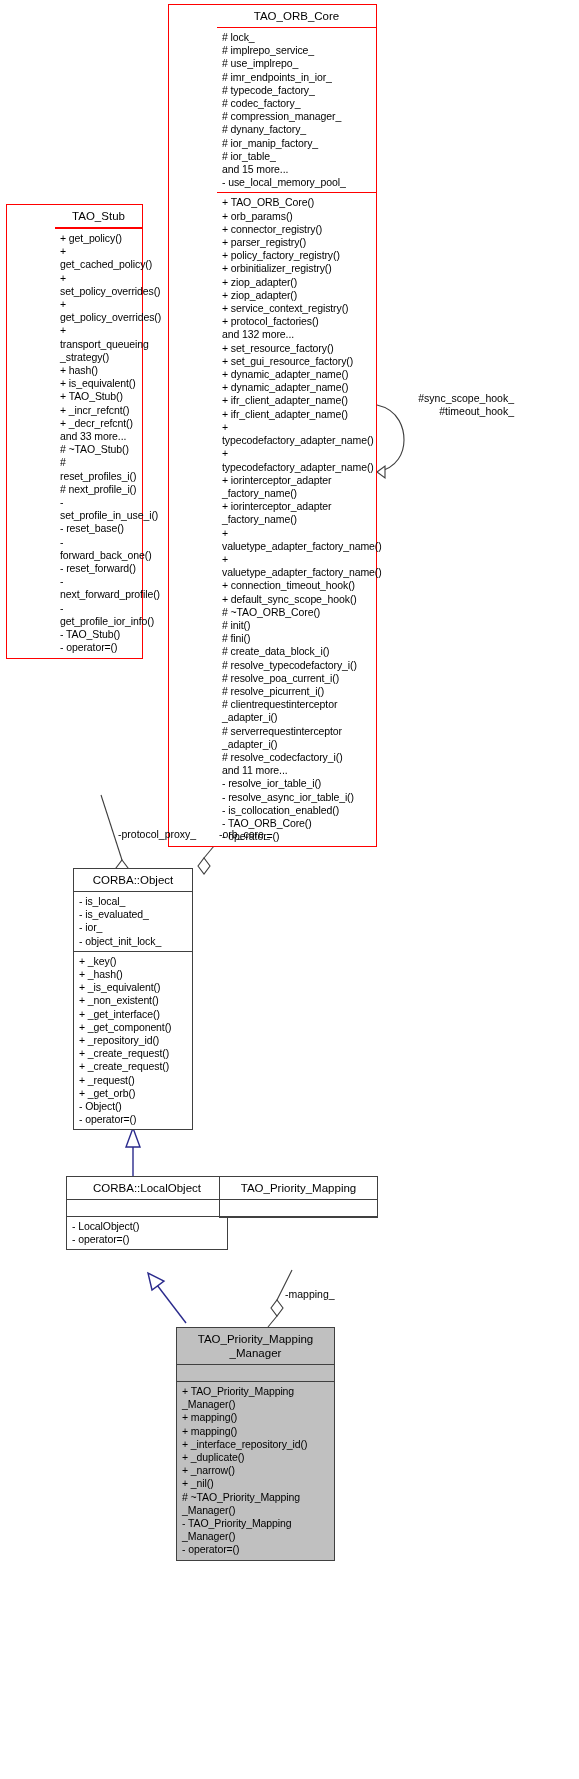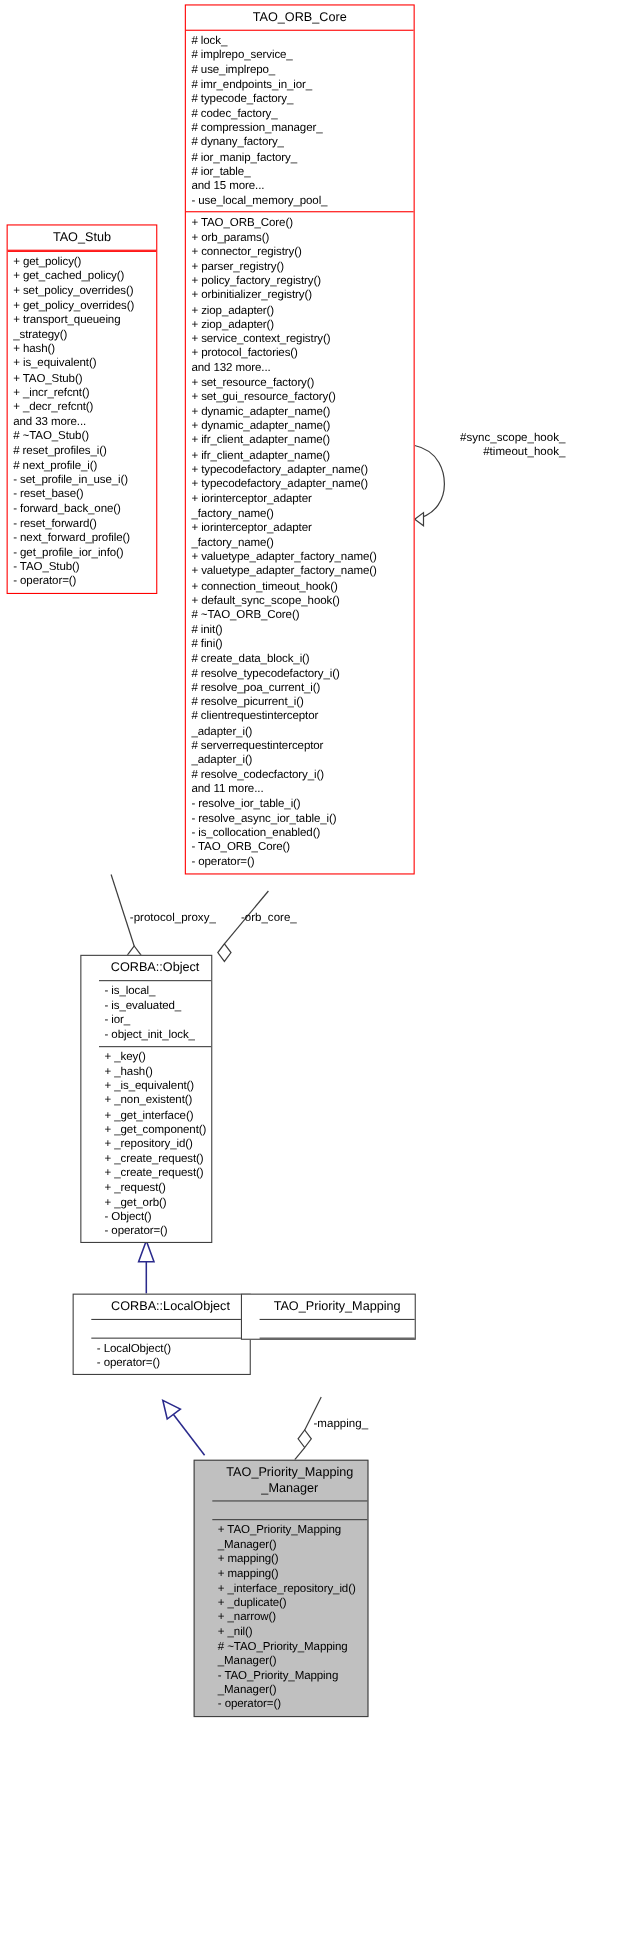--- a/index.html
+++ b/index.html
@@ -27,23 +27,23 @@
     width: 579px;
     height: 1779px;
     pointer-events: none;
   }
   .uml-class {
     position: absolute;
     box-sizing: border-box;
     background: #ffffff;
     border: 1px solid #000000;
   }
-  .uml-class.red { border-color: #ff0000; }
+  .uml-class.red { border-color: #ff0000; padding-left: 48px; }
   .uml-class.gray-fill { background: #c0c0c0; }
-  .uml-class.thick { border-color: #404040; padding-left: 16px; }
+  .uml-class.thick { border-color: #404040; }
   .cls-title {
     text-align: center;
     font-size: 11.5px;
     line-height: 14px;
     padding: 4px 3px 4px 3px;
     white-space: pre-line;
   }
   .sep {
     height: 0;
     border-top: 1px solid #000000;

